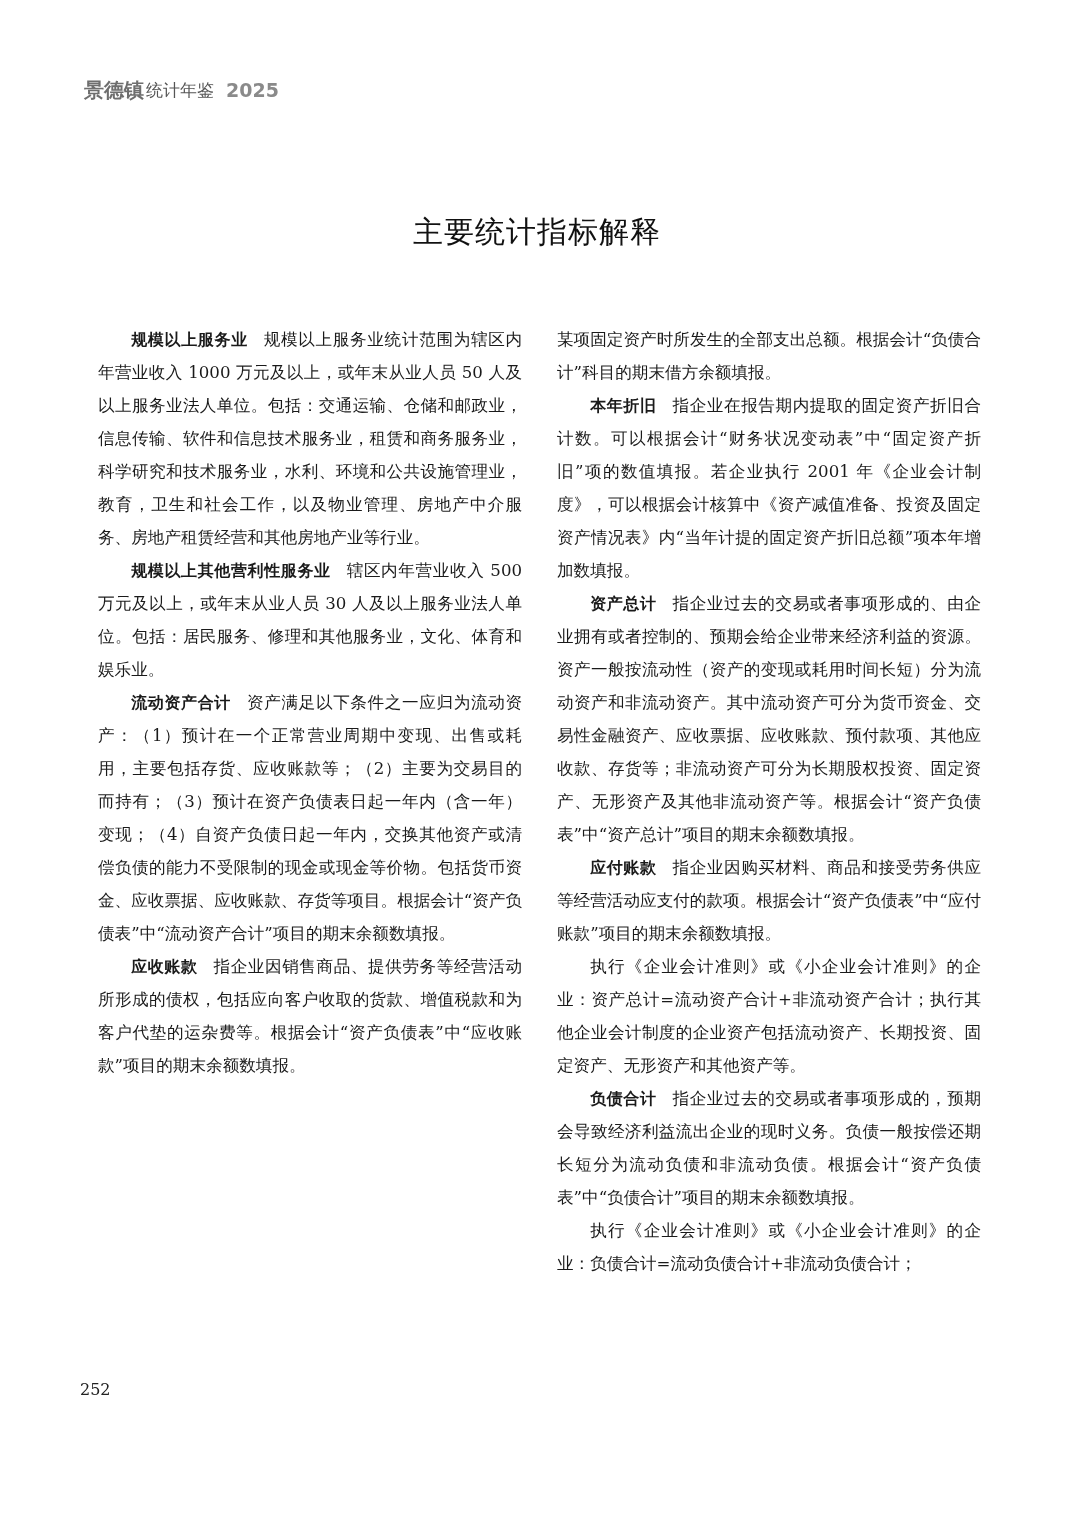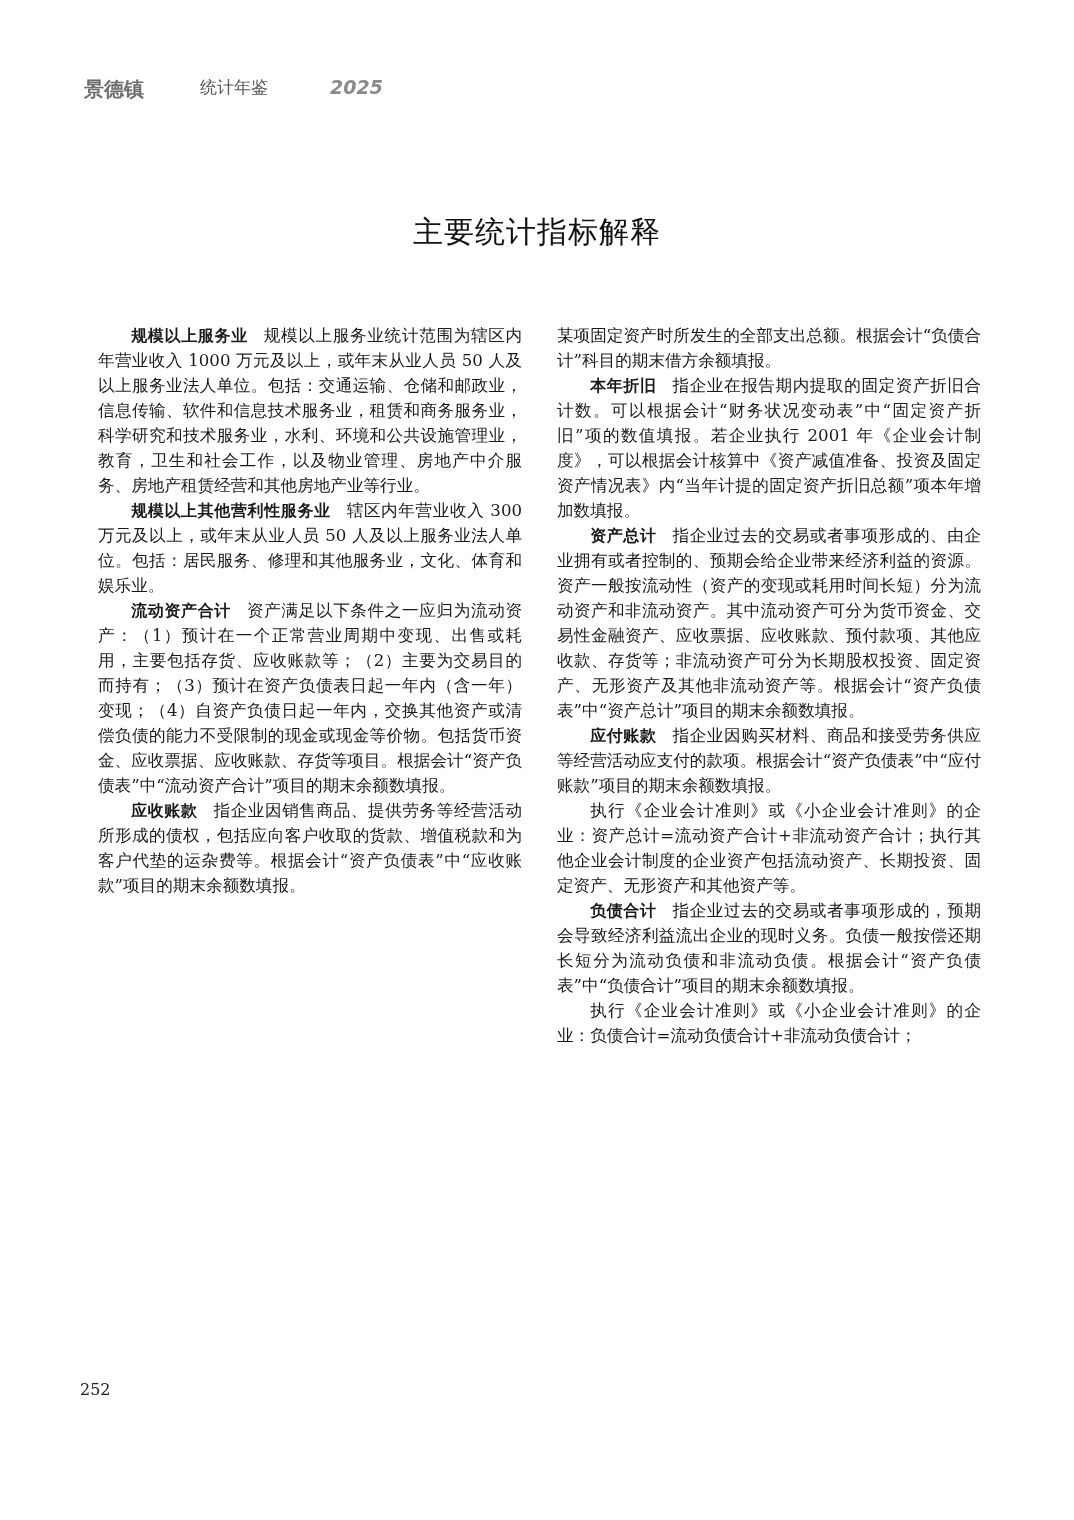--- a/index.html
+++ b/index.html
@@ -1,43 +1,43 @@
 <!DOCTYPE html>
 <html><head>
 <meta charset="utf-8">
 <style>
   html, body { margin: 0; padding: 0; background: #ffffff; }
   body { width: 1074px; height: 1520px; position: relative; overflow: hidden; font-family: "DejaVu Serif", "Liberation Serif", serif; color: #1a1a1a; }
-  .running-header { position: absolute; left: 84px; top: 76px; height: 28px; display: flex; align-items: flex-start; color: #6e6e6e; gap: 42px; }
+  .running-header { position: absolute; left: 84px; top: 76px; height: 28px; display: flex; align-items: center; color: #6e6e6e; }
   .rh-city { font-family: "DejaVu Sans", sans-serif; font-weight: bold; font-size: 20px; letter-spacing: 0px; }
-  .rh-book { font-family: "DejaVu Sans", sans-serif; font-size: 17px; margin-left: 14px; color: #555; }
-  .rh-year { font-family: "DejaVu Sans", sans-serif; font-weight: bold; font-style: italic; font-size: 19px; margin-left: 20px; color: #8a8a8a; }
+  .rh-book { font-family: "DejaVu Sans", sans-serif; font-size: 17px; margin-left: 2px; color: #555; }
+  .rh-year { font-family: "DejaVu Sans", sans-serif; font-weight: bold; font-size: 19px; margin-left: 12px; color: #8a8a8a; }
   .page-title { position: absolute; left: 0; width: 1074px; top: 212px; text-align: center; font-family: "DejaVu Sans", sans-serif; font-size: 30px; letter-spacing: 1px; color: #111; }
-  .column { position: absolute; top: 323px; width: 424px; font-size: 16.6px; line-height: 25px; text-align: justify; }
+  .column { position: absolute; top: 323px; width: 424px; font-size: 16.6px; line-height: 33px; text-align: justify; }
   .col-left { left: 98px; }
   .col-right { left: 557px; }
   .para { margin: 0; text-indent: 2em; }
   .para.cont { text-indent: 0; }
   .term { font-family: "DejaVu Sans", sans-serif; font-weight: bold; font-size: 16px; margin-right: 1em; }
   .page-number { position: absolute; left: 80px; top: 1380px; font-size: 16px; color: #222; }
 </style>
 </head>
 <body>
 
 <div class="running-header">
   <span class="rh-city">景德镇</span>
   <span class="rh-book">统计年鉴</span>
   <span class="rh-year">2025</span>
 </div>
 
 <h1 class="page-title" style="margin:0;font-weight:normal;">主要统计指标解释</h1>
 
 <div class="column col-left">
   <p class="para"><span class="term">规模以上服务业</span><span>规模以上服务业统计范围为辖区内年营业收入 1000 万元及以上，或年末从业人员 50 人及以上服务业法人单位。包括：交通运输、仓储和邮政业，信息传输、软件和信息技术服务业，租赁和商务服务业，科学研究和技术服务业，水利、环境和公共设施管理业，教育，卫生和社会工作，以及物业管理、房地产中介服务、房地产租赁经营和其他房地产业等行业。</span></p>
-  <p class="para"><span class="term">规模以上其他营利性服务业</span><span>辖区内年营业收入 300 万元及以上，或年末从业人员 50 人及以上服务业法人单位。包括：居民服务、修理和其他服务业，文化、体育和娱乐业。</span></p>
+  <p class="para"><span class="term">规模以上其他营利性服务业</span><span>辖区内年营业收入 500 万元及以上，或年末从业人员 30 人及以上服务业法人单位。包括：居民服务、修理和其他服务业，文化、体育和娱乐业。</span></p>
   <p class="para"><span class="term">流动资产合计</span><span>资产满足以下条件之一应归为流动资产：（1）预计在一个正常营业周期中变现、出售或耗用，主要包括存货、应收账款等；（2）主要为交易目的而持有；（3）预计在资产负债表日起一年内（含一年）变现；（4）自资产负债日起一年内，交换其他资产或清偿负债的能力不受限制的现金或现金等价物。包括货币资金、应收票据、应收账款、存货等项目。根据会计“资产负债表”中“流动资产合计”项目的期末余额数填报。</span></p>
   <p class="para"><span class="term">应收账款</span><span>指企业因销售商品、提供劳务等经营活动所形成的债权，包括应向客户收取的货款、增值税款和为客户代垫的运杂费等。根据会计“资产负债表”中“应收账款”项目的期末余额数填报。</span></p>
 </div>
 
 <div class="column col-right">
   <p class="para cont"><span>某项固定资产时所发生的全部支出总额。根据会计“负债合计”科目的期末借方余额填报。</span></p>
   <p class="para"><span class="term">本年折旧</span><span>指企业在报告期内提取的固定资产折旧合计数。可以根据会计“财务状况变动表”中“固定资产折旧”项的数值填报。若企业执行 2001 年《企业会计制度》，可以根据会计核算中《资产减值准备、投资及固定资产情况表》内“当年计提的固定资产折旧总额”项本年增加数填报。</span></p>
   <p class="para"><span class="term">资产总计</span><span>指企业过去的交易或者事项形成的、由企业拥有或者控制的、预期会给企业带来经济利益的资源。资产一般按流动性（资产的变现或耗用时间长短）分为流动资产和非流动资产。其中流动资产可分为货币资金、交易性金融资产、应收票据、应收账款、预付款项、其他应收款、存货等；非流动资产可分为长期股权投资、固定资产、无形资产及其他非流动资产等。根据会计“资产负债表”中“资产总计”项目的期末余额数填报。</span></p>
   <p class="para"><span class="term">应付账款</span><span>指企业因购买材料、商品和接受劳务供应等经营活动应支付的款项。根据会计“资产负债表”中“应付账款”项目的期末余额数填报。</span></p>
   <p class="para"><span>执行《企业会计准则》或《小企业会计准则》的企业：资产总计=流动资产合计+非流动资产合计；执行其他企业会计制度的企业资产包括流动资产、长期投资、固定资产、无形资产和其他资产等。</span></p>

